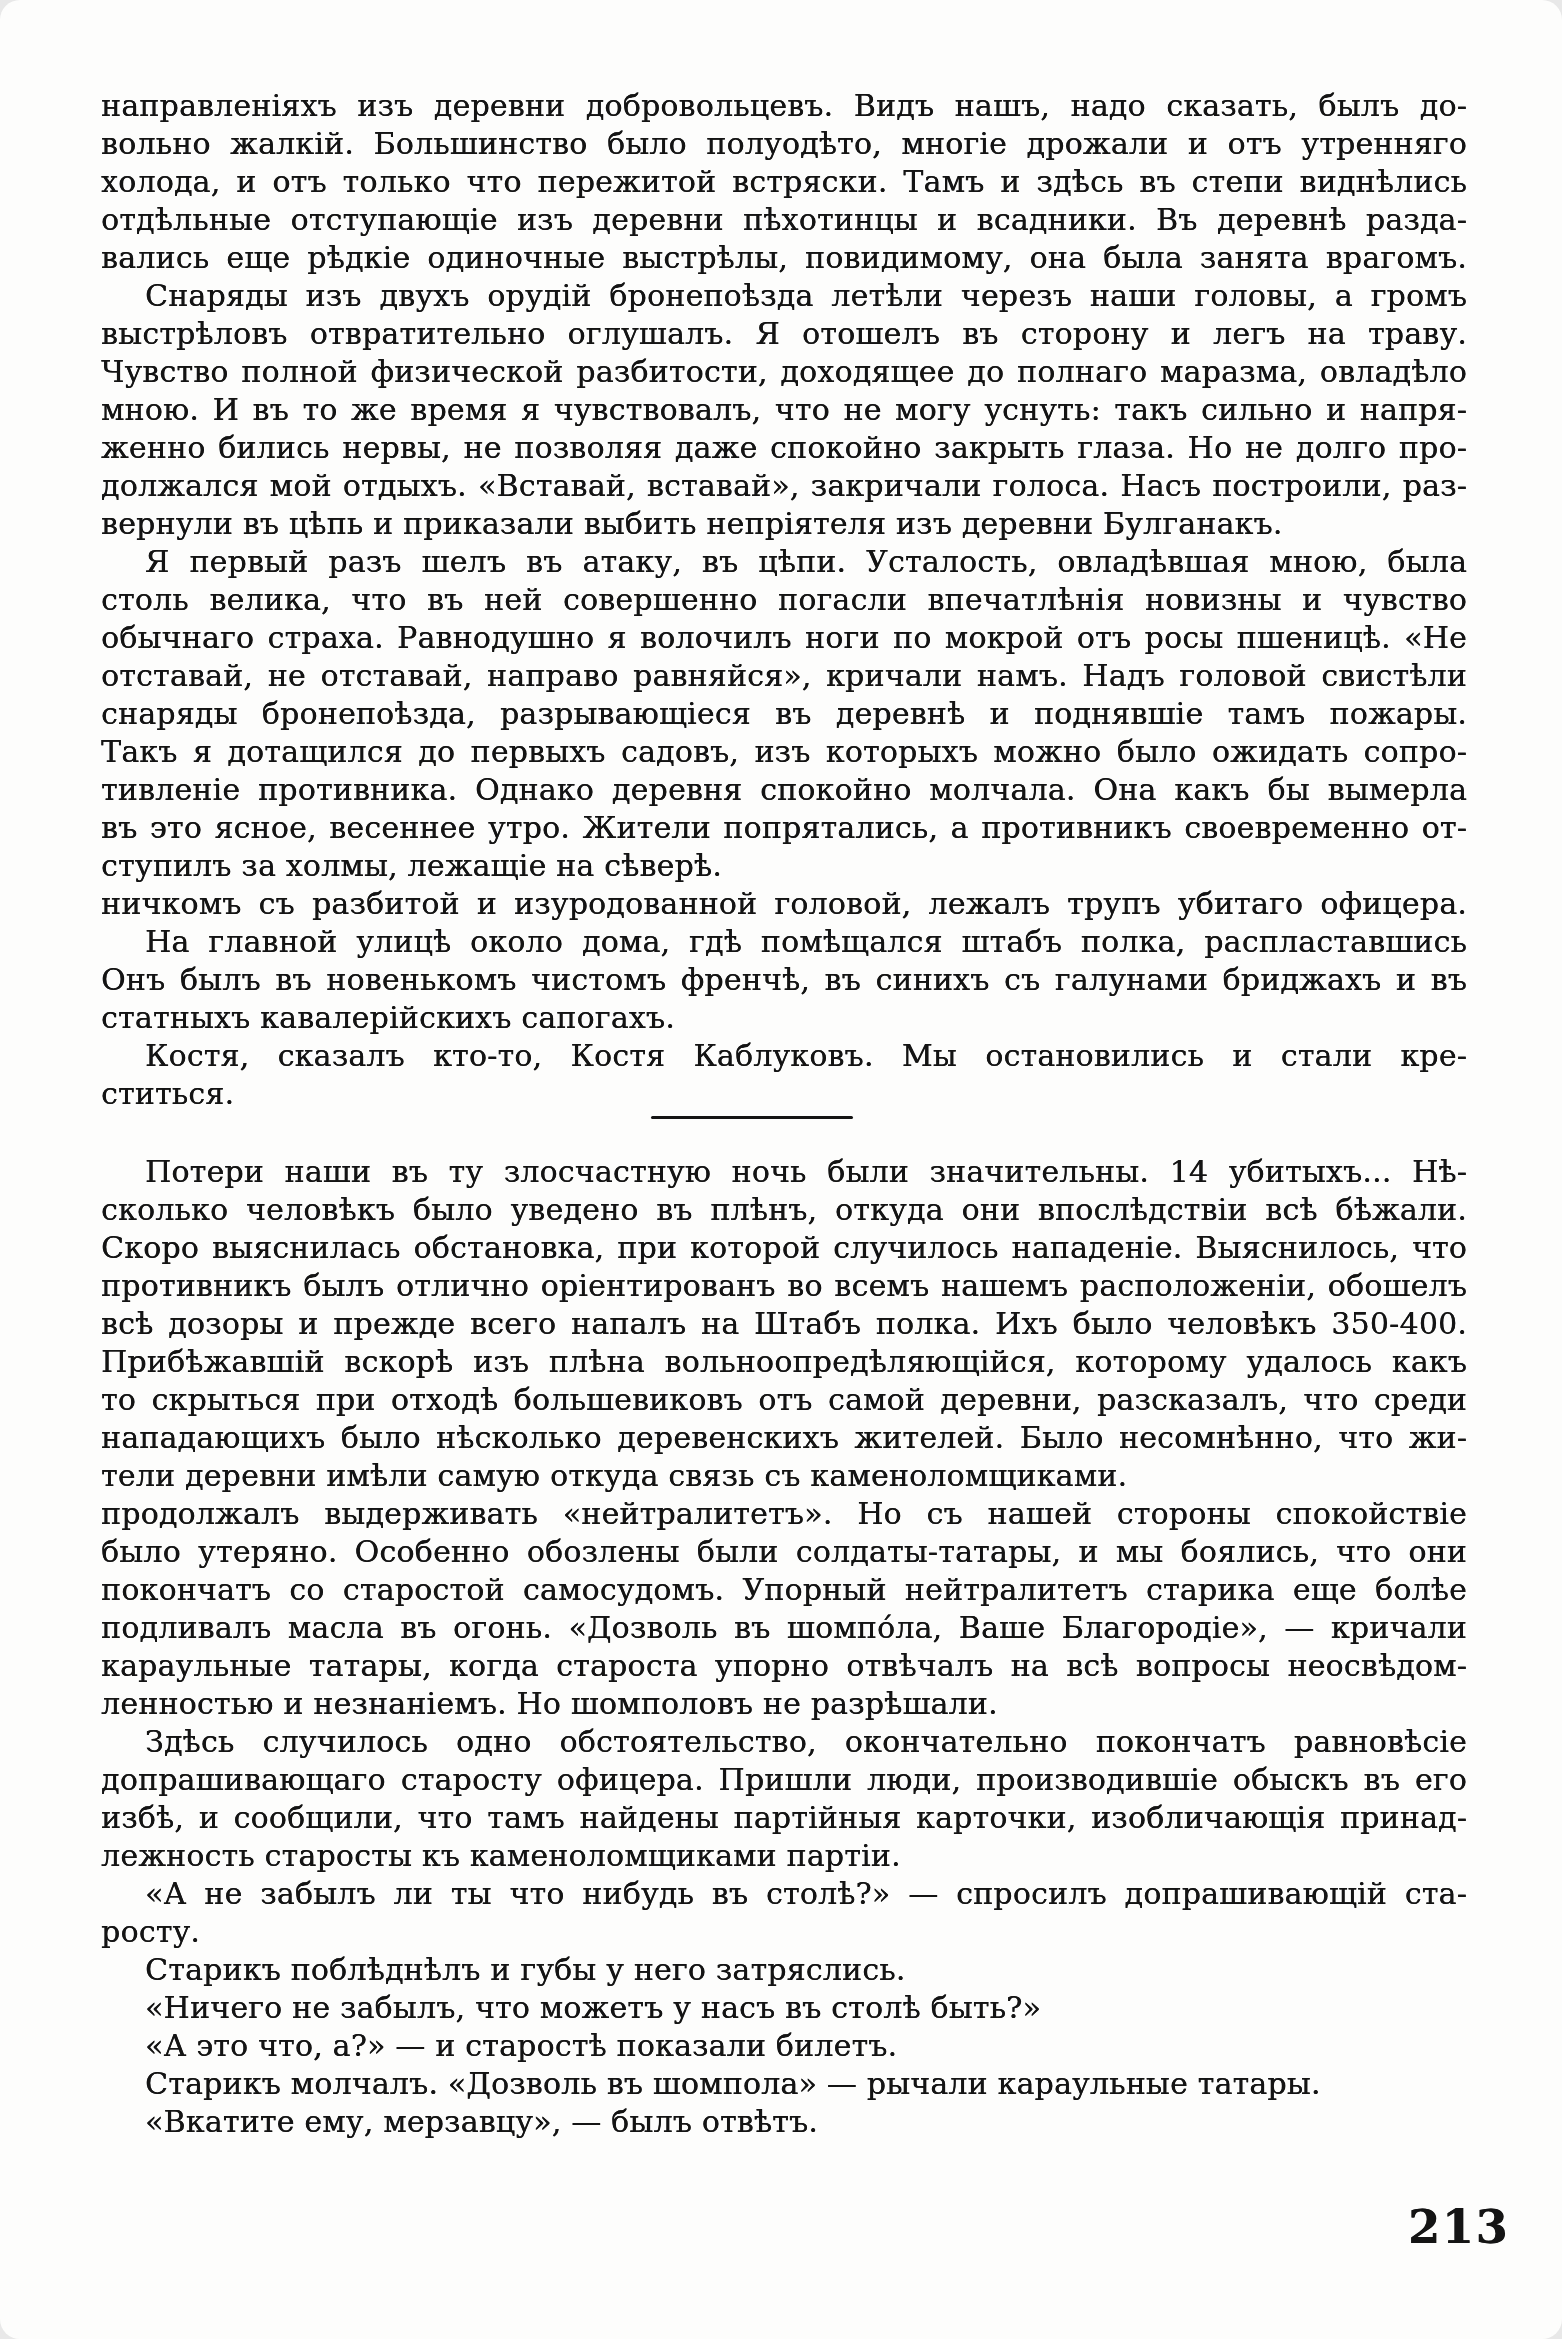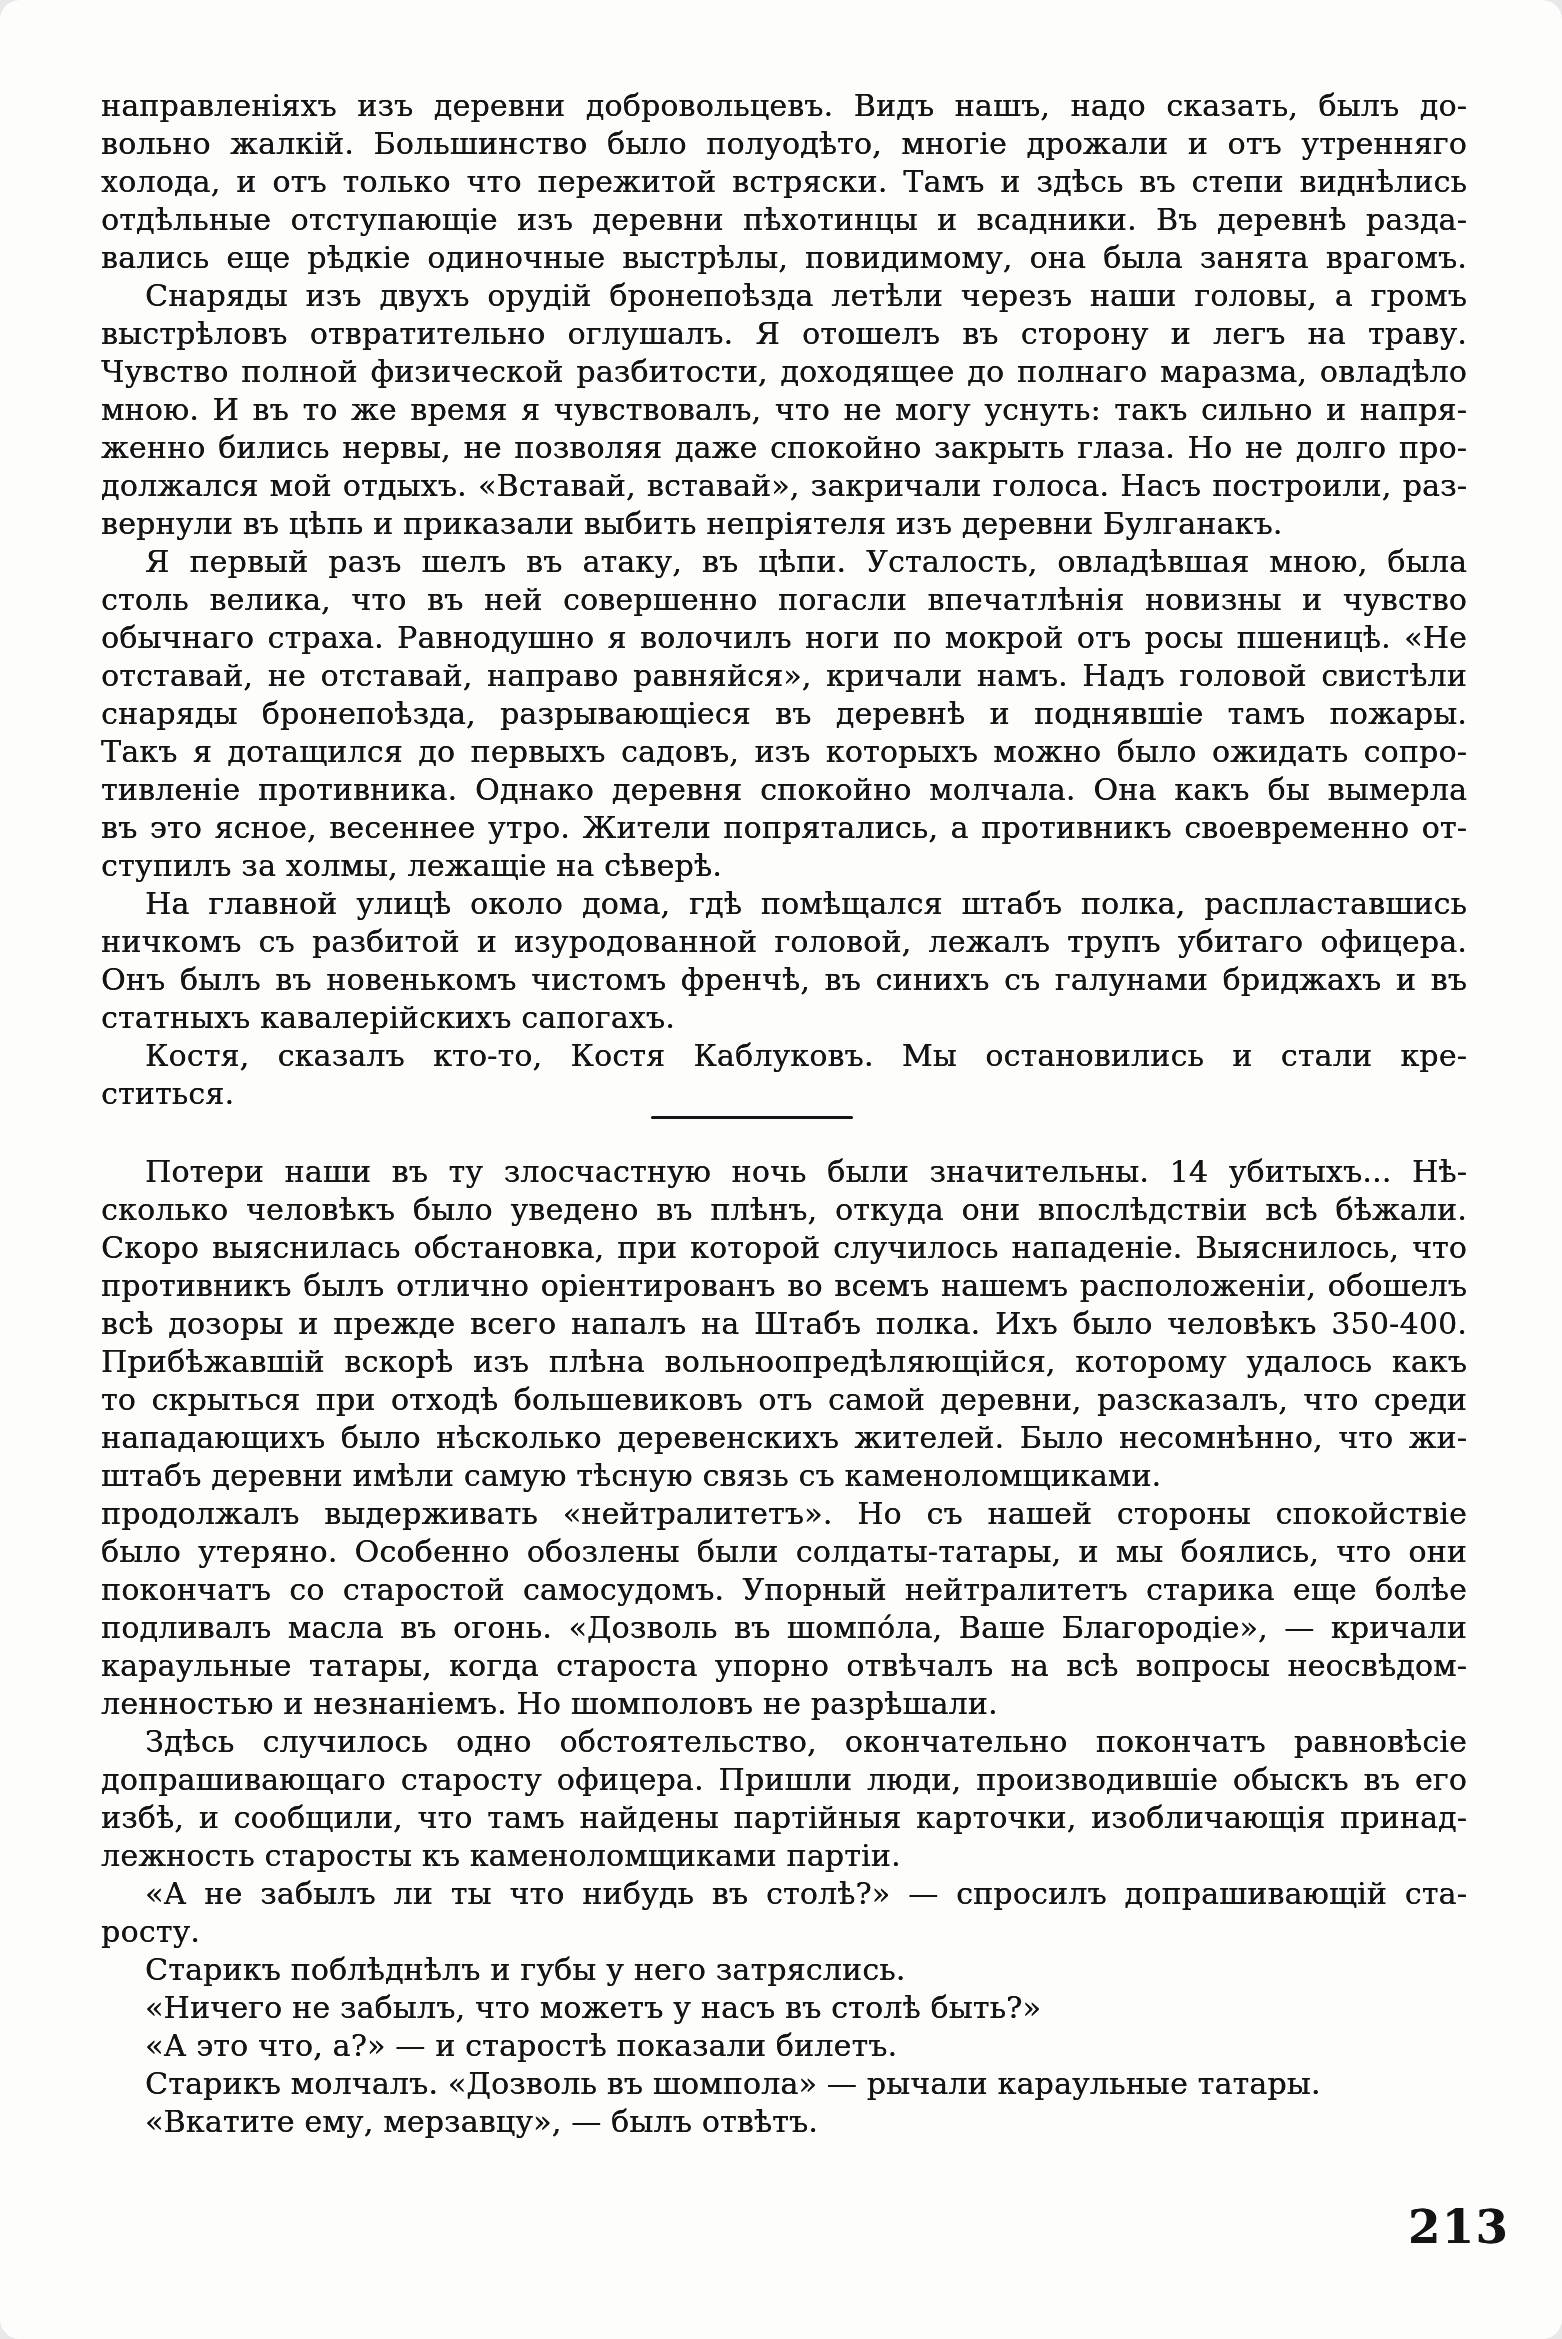--- a/index.html
+++ b/index.html
@@ -80,38 +80,38 @@
         <div class="line last">вернули въ цѣпь и приказали выбить непріятеля изъ деревни Булганакъ.</div>
         <div class="line indent">Я первый разъ шелъ въ атаку, въ цѣпи.  Усталость, овладѣвшая мною, была</div>
         <div class="line">столь велика, что въ ней совершенно погасли впечатлѣнія новизны и чувство</div>
         <div class="line">обычнаго страха.  Равнодушно я волочилъ ноги по мокрой отъ росы пшеницѣ. «Не</div>
         <div class="line">отставай, не отставай, направо равняйся», кричали намъ.  Надъ головой свистѣли</div>
         <div class="line">снаряды бронепоѣзда, разрывающіеся въ деревнѣ и поднявшіе тамъ пожары.</div>
         <div class="line">Такъ я дотащился до первыхъ садовъ, изъ которыхъ можно было ожидать сопро-</div>
         <div class="line">тивленіе противника.  Однако деревня спокойно молчала.  Она какъ бы вымерла</div>
         <div class="line">въ это ясное, весеннее утро.  Жители попрятались, а противникъ своевременно от-</div>
         <div class="line last">ступилъ за холмы, лежащіе на сѣверѣ.</div>
+        <div class="line">ничкомъ съ разбитой и изуродованной головой, лежалъ трупъ убитаго офицера.</div>
         <div class="line indent">На главной улицѣ около дома, гдѣ помѣщался штабъ полка, распластавшись</div>
-        <div class="line">ничкомъ съ разбитой и изуродованной головой, лежалъ трупъ убитаго офицера.</div>
         <div class="line">Онъ былъ въ новенькомъ чистомъ френчѣ, въ синихъ съ галунами бриджахъ и въ</div>
         <div class="line last">статныхъ кавалерійскихъ сапогахъ.</div>
         <div class="line indent">Костя, сказалъ кто-то, Костя Каблуковъ.  Мы остановились и стали кре-</div>
         <div class="line last">ститься.</div>
       </div>
     <div class="divider-rule"></div>
     <div>
         <div class="line indent">Потери наши въ ту злосчастную ночь были значительны.  14 убитыхъ...  Нѣ-</div>
         <div class="line">сколько человѣкъ было уведено въ плѣнъ, откуда они впослѣдствіи всѣ бѣжали.</div>
         <div class="line">Скоро выяснилась обстановка, при которой случилось нападеніе.  Выяснилось, что</div>
         <div class="line">противникъ былъ отлично оріентированъ во всемъ нашемъ расположеніи, обошелъ</div>
         <div class="line">всѣ дозоры и прежде всего напалъ на Штабъ полка.  Ихъ было человѣкъ 350-400.</div>
         <div class="line">Прибѣжавшій вскорѣ изъ плѣна вольноопредѣляющійся, которому удалось какъ</div>
         <div class="line">то скрыться при отходѣ большевиковъ отъ самой деревни, разсказалъ, что среди</div>
         <div class="line">нападающихъ было нѣсколько деревенскихъ жителей.  Было несомнѣнно, что жи-</div>
-        <div class="line last">штабъ деревни имѣли самую тѣсную связь съ каменоломщиками.</div>
+        <div class="line last">тели деревни имѣли самую откуда связь съ каменоломщиками.</div>
         <div class="line">продолжалъ выдерживать «нейтралитетъ».  Но съ нашей стороны спокойствіе</div>
         <div class="line">было утеряно.  Особенно обозлены были солдаты-татары, и мы боялись, что они</div>
         <div class="line">покончатъ со старостой самосудомъ.  Упорный нейтралитетъ старика еще болѣе</div>
         <div class="line">подливалъ масла въ огонь.  «Дозволь въ шомпо́ла, Ваше Благородіе», — кричали</div>
         <div class="line">караульные татары, когда староста упорно отвѣчалъ на всѣ вопросы неосвѣдом-</div>
         <div class="line last">ленностью и незнаніемъ.  Но шомполовъ не разрѣшали.</div>
         <div class="line indent">Здѣсь случилось одно обстоятельство, окончательно покончатъ равновѣсіе</div>
         <div class="line">допрашивающаго старосту офицера.  Пришли люди, производившіе обыскъ въ его</div>
         <div class="line">избѣ, и сообщили, что тамъ найдены партійныя карточки, изобличающія принад-</div>
         <div class="line last">лежность старосты къ каменоломщиками партіи.</div>

